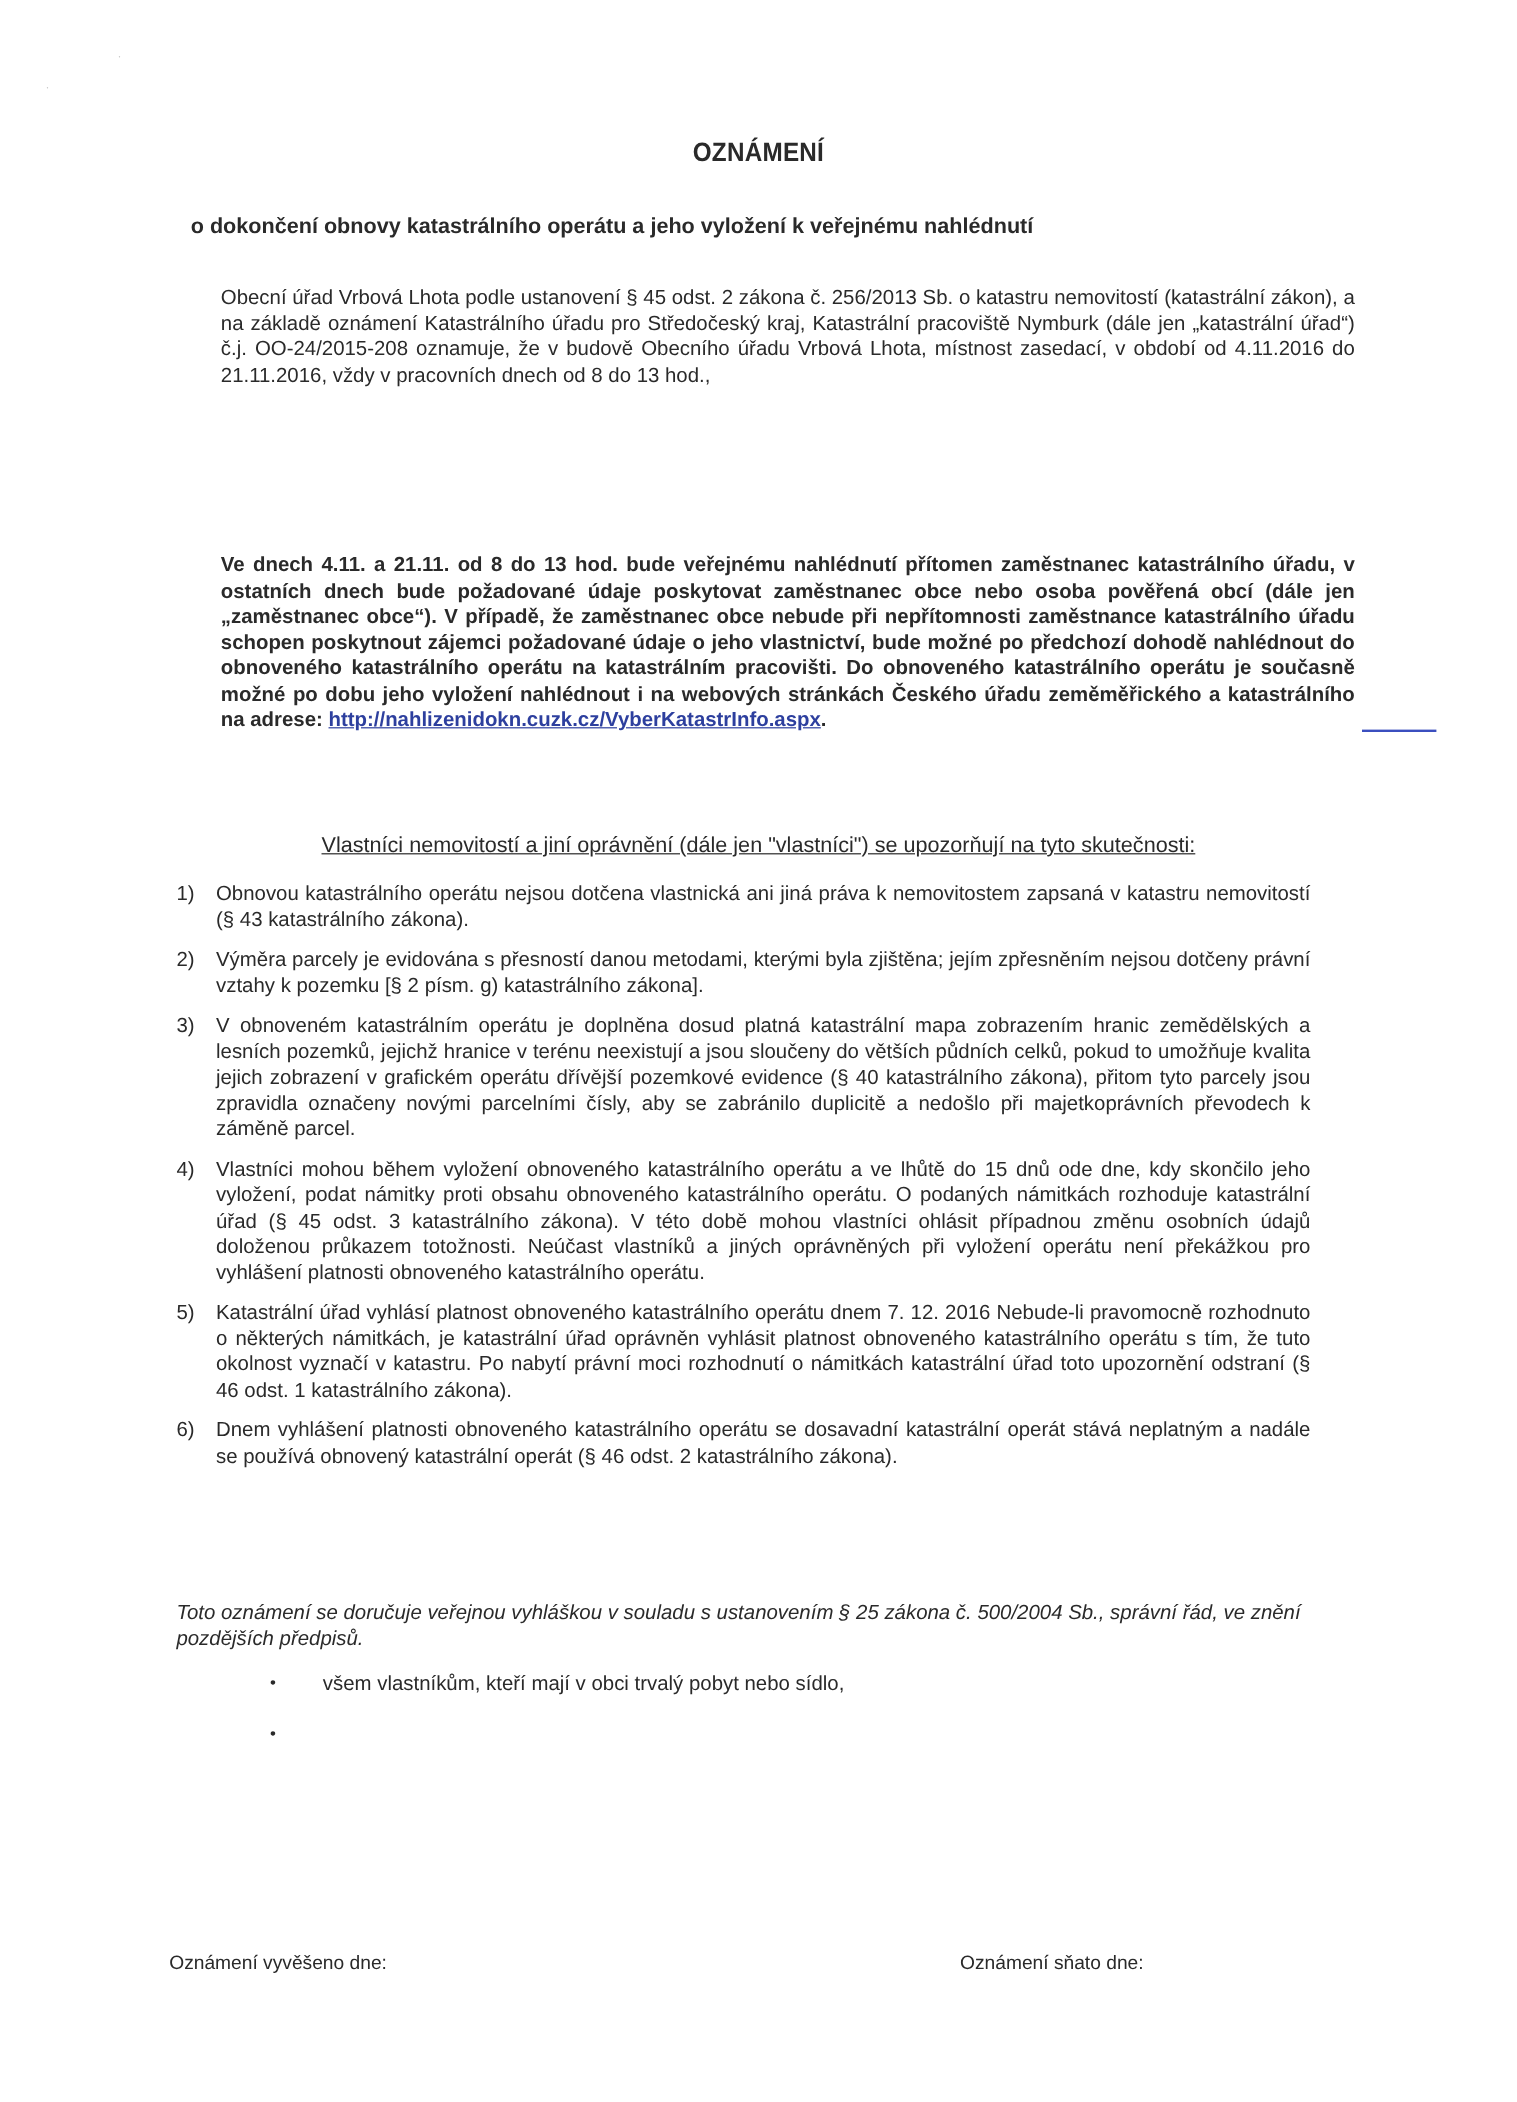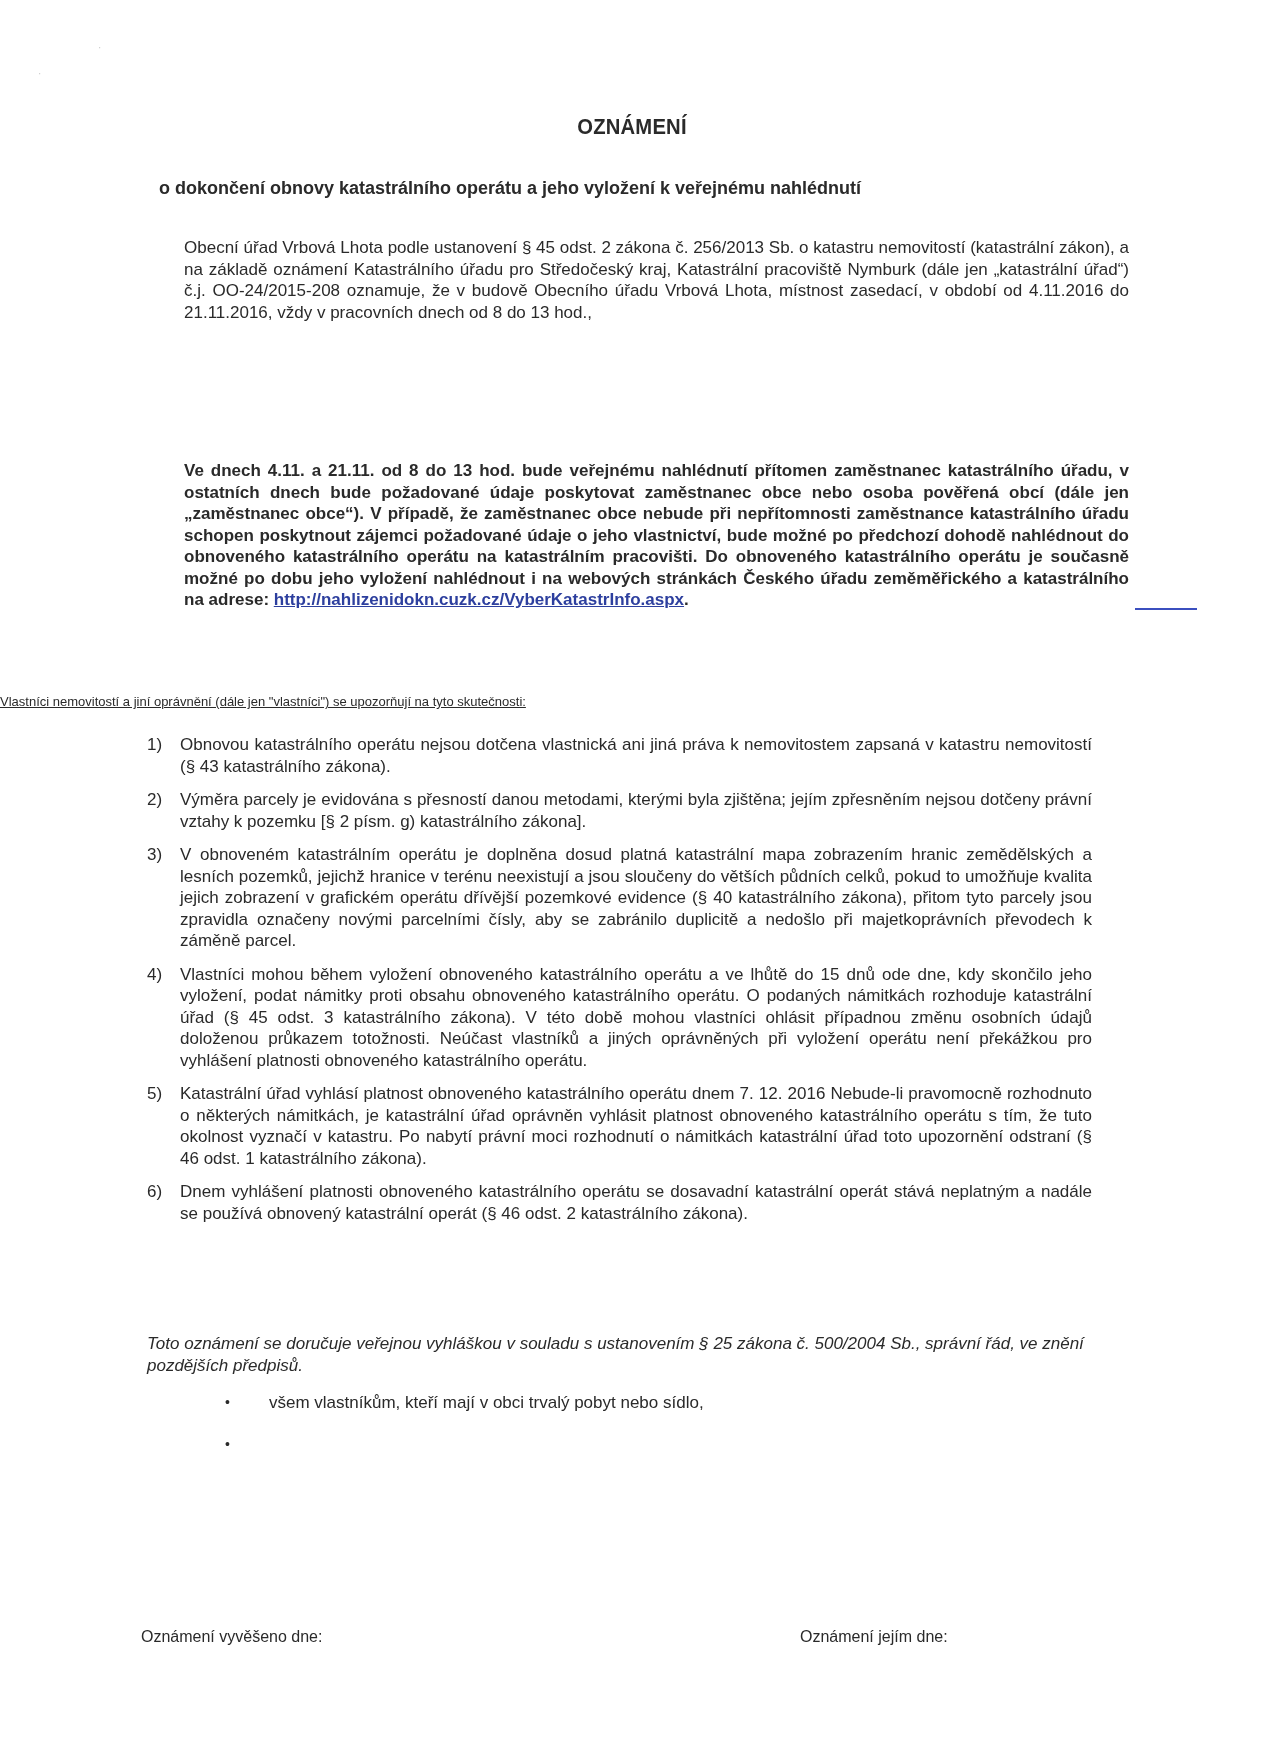--- a/index.html
+++ b/index.html
@@ -25,22 +25,22 @@
     .bold { font-weight: bold; }
     .intro { top: 237px; }
     .bold1 { top: 370px; }
     .bold2 { top: 460px; }
     .link { color: #2d3f9e; text-decoration: underline; }
     .blank-line {
       display: inline-block; width: 62px; border-bottom: 2px solid #3b4fbf;
       vertical-align: baseline; margin-left: 6px; position: absolute; right: -68px; top: 148px;
     }
     .heading-underlined {
-      position: absolute; left: 0; width: 1264px; top: 694px; 
-      font-size: 13px; text-decoration: underline;
+      position: absolute; left: 0; width: 1264px; top: 694px; text-align: center;
+      font-size: 18px; text-decoration: underline;
     }
     .ol { position: absolute; left: 147px; width: 945px; top: 734px; margin: 0; padding: 0; list-style: none; }
     .ol li { position: relative; padding-left: 33px; font-size: 17px; line-height: 21.5px; text-align: justify; margin-bottom: 12px; }
     .ol li .num { position: absolute; left: 0; top: 0; }
     .closing { position: absolute; left: 147px; width: 945px; top: 1333px; font-size: 17px; line-height: 21.5px; font-style: italic; }
     .ul { position: absolute; left: 225px; width: 870px; top: 1392px; margin: 0; padding: 0; list-style: none; }
     .ul li { position: relative; padding-left: 44px; font-size: 17px; line-height: 21.5px; text-align: justify; margin-bottom: 20px; }
     .ul li .dot { position: absolute; left: 0; top: 0; font-size: 14px; }
     .foot-left { position: absolute; left: 141px; top: 1628px; font-size: 16px; }
     .foot-right { position: absolute; left: 800px; top: 1628px; font-size: 16px; }
@@ -75,14 +75,14 @@
   </ol>
 
   <div class="closing">Toto oznámení se doručuje veřejnou vyhláškou v souladu s ustanovením § 25 zákona č. 500/2004 Sb., správní řád, ve znění pozdějších předpisů.</div>
 
   <ul class="ul">
     <li><span class="dot">•</span><span>všem vlastníkům, kteří mají v obci trvalý pobyt nebo sídlo,</span></li>
     <li><span class="dot">•</span></li>
   </ul>
 
   <div class="foot-left">Oznámení vyvěšeno dne:</div>
-  <div class="foot-right">Oznámení jejím dne:</div>
+  <div class="foot-right">Oznámení sňato dne:</div>
 </div>
 
 </body></html>

